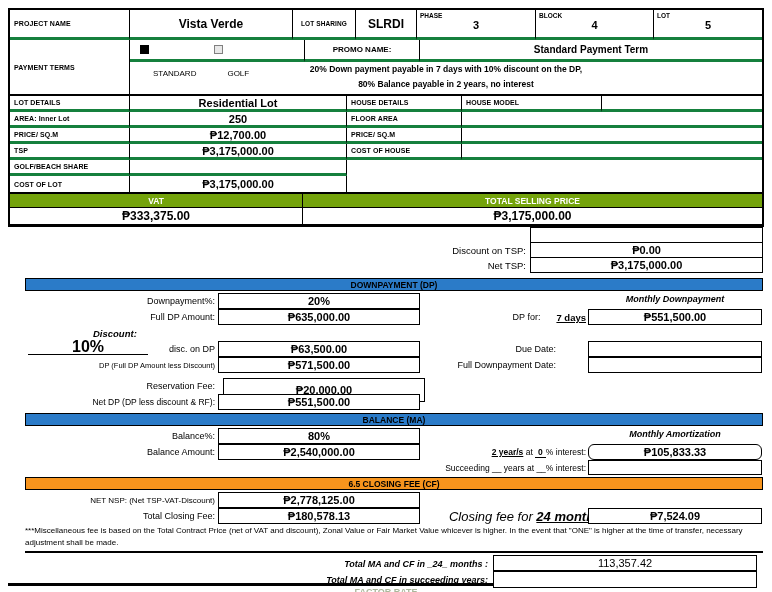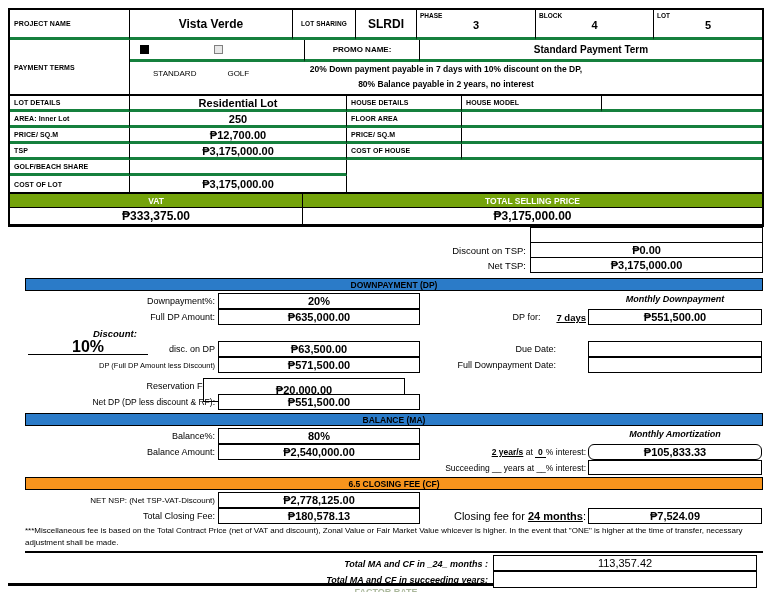--- a/index.html
+++ b/index.html
@@ -142,21 +142,21 @@
   <div class="abs box" style="left:218px;top:341px;width:202px;height:16px;">₱63,500.00</div>
   <div class="abs rl" style="left:430px;top:341px;width:126px;height:16px;">Due Date:</div>
   <div class="abs box" style="left:588px;top:341px;width:174px;height:16px;"></div>
 
   <div class="abs rl sm" style="left:15px;top:357px;width:200px;height:16px;">DP (Full DP Amount less Discount)</div>
   <div class="abs box" style="left:218px;top:357px;width:202px;height:16px;">₱571,500.00</div>
   <div class="abs rl" style="left:420px;top:357px;width:136px;height:16px;">Full Downpayment Date:</div>
   <div class="abs box" style="left:588px;top:357px;width:174px;height:16px;"></div>
 
   <div class="abs rl" style="left:25px;top:378px;width:190px;height:16px;">Reservation Fee:</div>
-  <div class="abs box" style="left:203px;top:378px;width:202px;height:24px;">₱20,000.00</div>
+  <div class="abs box" style="left:223px;top:378px;width:202px;height:24px;">₱20,000.00</div>
 
   <div class="abs rl md" style="left:25px;top:394px;width:190px;height:16px;">Net DP (DP less discount &amp; RF):</div>
   <div class="abs box" style="left:218px;top:394px;width:202px;height:16px;">₱551,500.00</div>
 
   <div class="abs rl" style="left:25px;top:428px;width:190px;height:16px;">Balance%:</div>
 
   <div class="abs bar blue" style="left:25px;top:413px;width:738px;height:13px;">BALANCE (MA)</div>
   <div class="abs box" style="left:218px;top:428px;width:202px;height:16px;">80%</div>
   <div class="abs ithdr" style="left:588px;top:427px;width:174px;height:14px;">Monthly Amortization</div>
 
@@ -173,21 +173,21 @@
   <div class="abs rl" style="left:380px;top:460px;width:206px;height:15px;font-size:8.5px;">Succeeding __ years at __% interest:</div>
   <div class="abs box" style="left:588px;top:460px;width:174px;height:15px;"></div>
 
   <div class="abs bar orange" style="left:25px;top:477px;width:738px;height:13px;">6.5 CLOSING FEE (CF)</div>
 
   <div class="abs rl" style="left:15px;top:492px;width:200px;height:16px;font-size:8px;">NET NSP: (Net TSP-VAT-Discount)</div>
   <div class="abs box" style="left:218px;top:492px;width:202px;height:16px;">₱2,778,125.00</div>
 
   <div class="abs rl" style="left:25px;top:508px;width:190px;height:16px;">Total Closing Fee:</div>
   <div class="abs box" style="left:218px;top:508px;width:202px;height:16px;">₱180,578.13</div>
-  <div class="abs rl" style="left:400px;top:508px;width:186px;height:16px;font-size:11px;">
+  <div class="abs rl" style="left:419px;top:508px;width:186px;height:16px;font-size:13px;font-style:italic;">
     <span style="white-space:pre;">Closing fee for </span>
       <span class="uline">24 months</span>
       <span>:</span>
   </div>
   <div class="abs box" style="left:588px;top:508px;width:174px;height:16px;">₱7,524.09</div>
 
   <div class="abs note" style="left:25px;top:525px;width:738px;height:26px;">***Miscellaneous fee is based on the Total Contract Price (net of VAT and discount), Zonal Value or Fair Market Value whicever is higher. In the event that "ONE" is higher at the time of transfer, necessary adjustment shall be made.</div>
 
   <div class="abs" style="left:25px;top:551px;width:738px;height:0;border-top:2.5px solid #000;"></div>
   <div class="abs" style="left:8px;top:583px;width:749px;height:0;border-top:3px solid #000;"></div>

